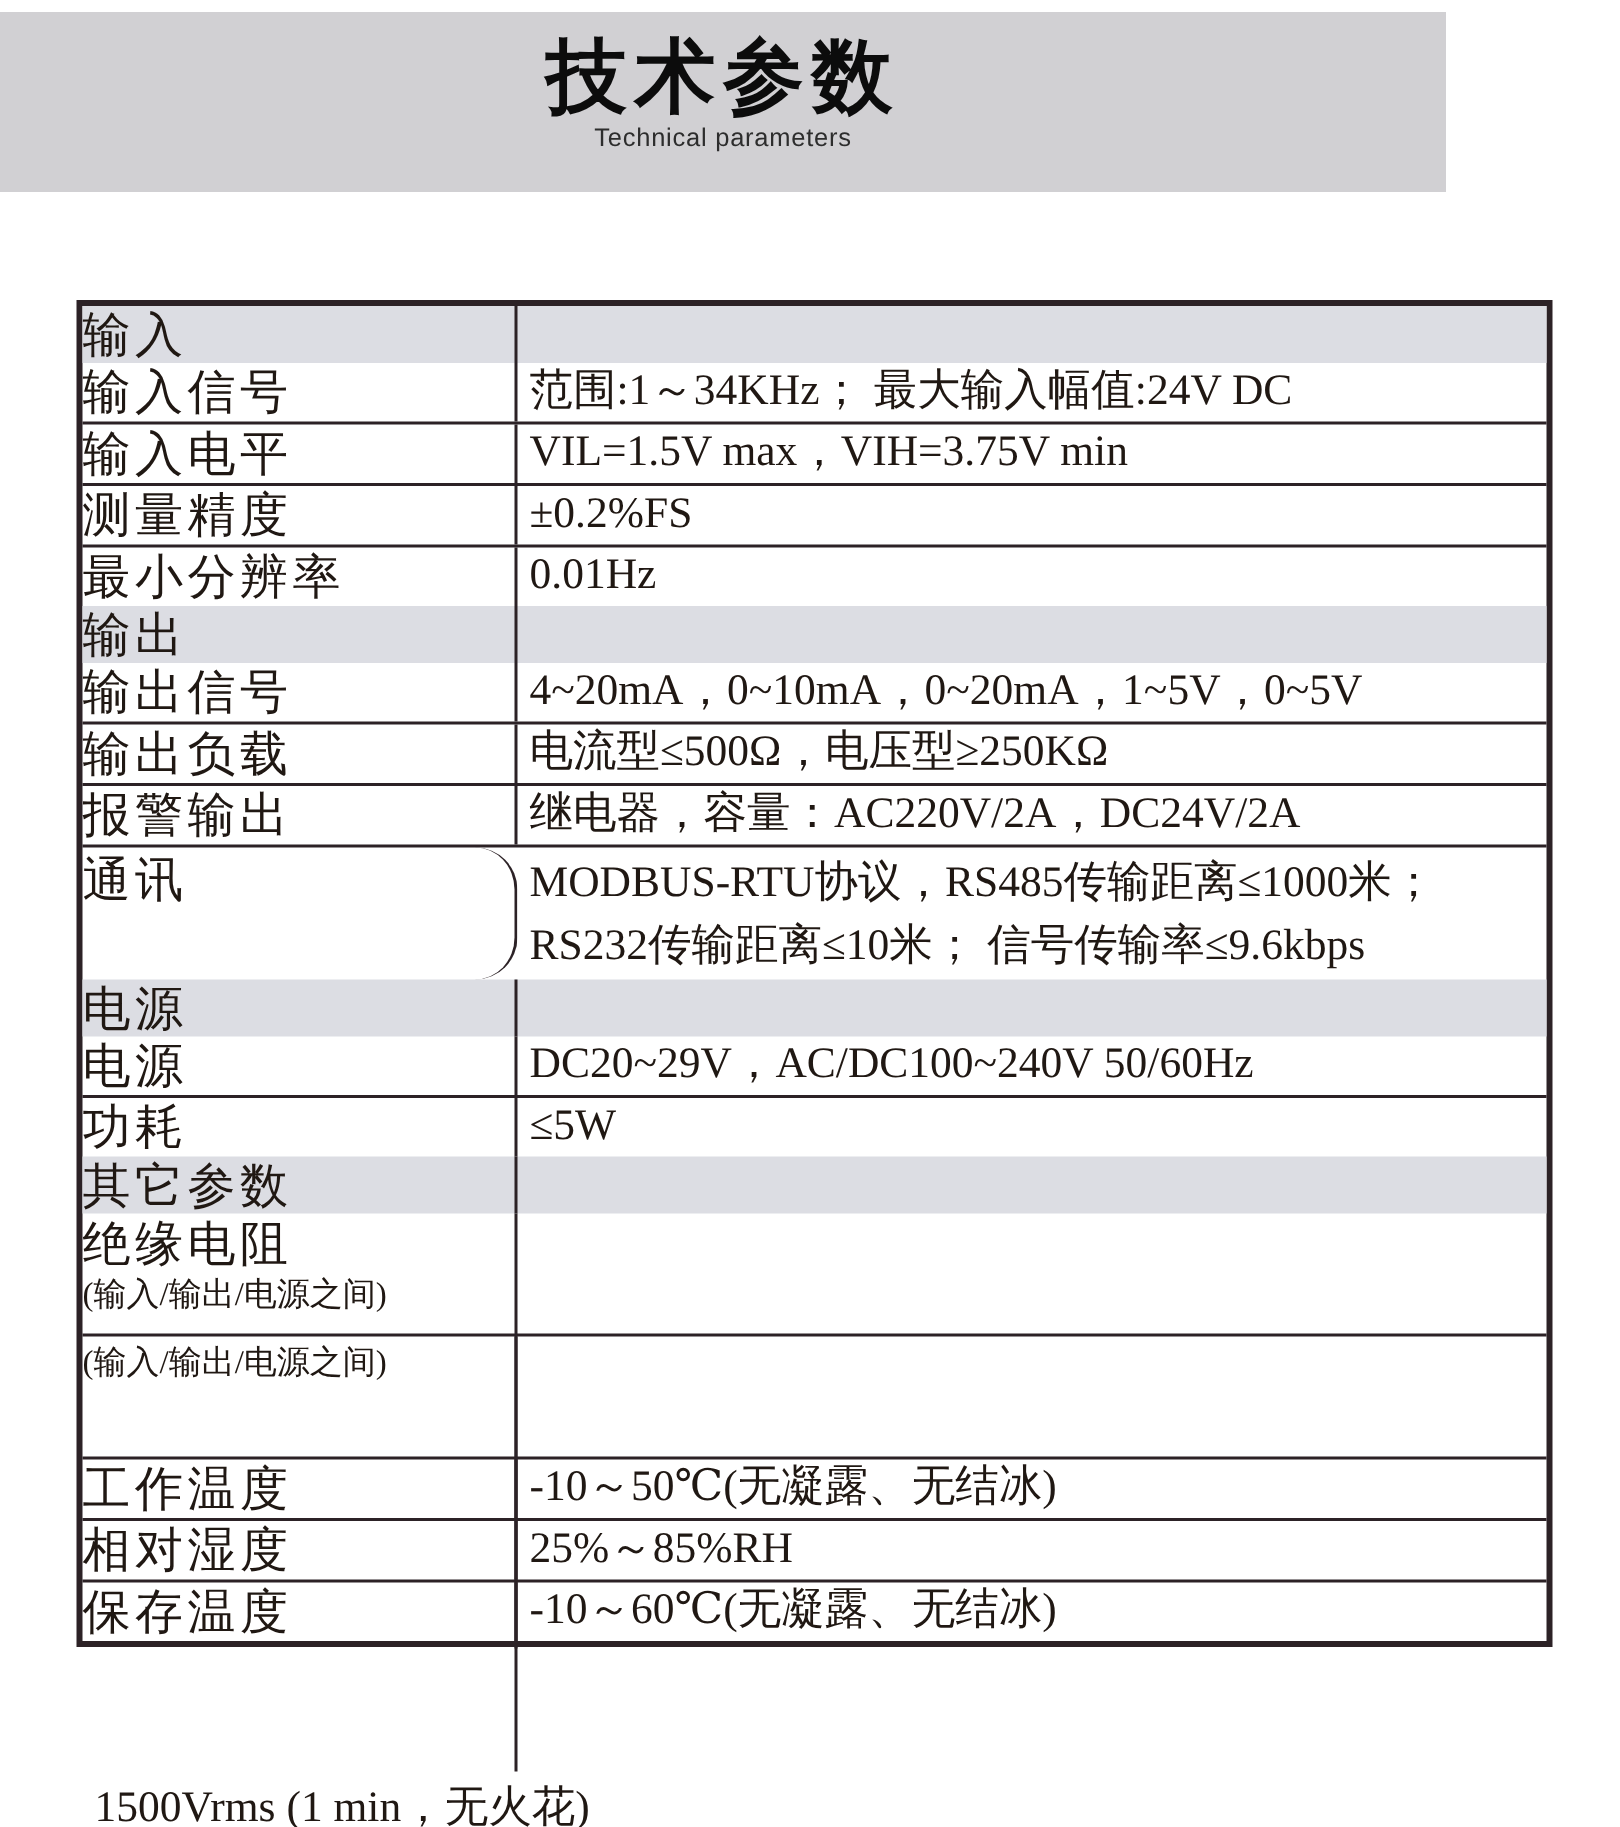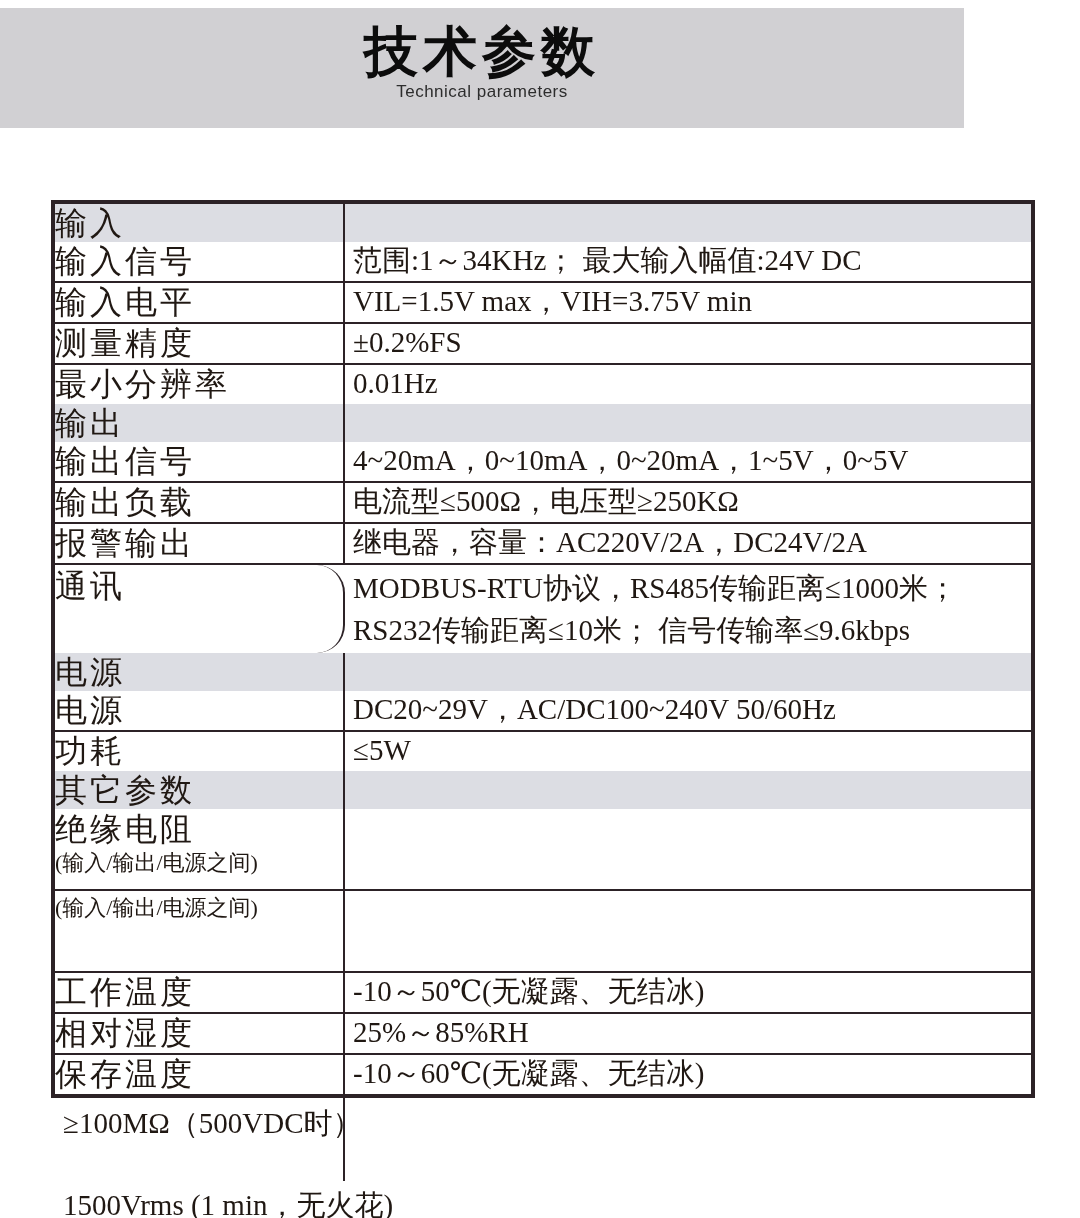--- a/index.html
+++ b/index.html
@@ -169,23 +169,20 @@
       <div class="cell-label">
         <span>其它参数</span>
       </div>
       <div class="cell-value"></div>
     </div>
     <div class="trow r-rowsub">
       <div class="cell-label">
         <span>绝缘电阻</span>
         <span class="sub-note">(输入/输出/电源之间)</span>
       </div>
-      <div class="cell-value">
-        <span>≥100MΩ（500VDC时）</span>
-      </div>
     </div>
     <div class="trow r-rowsub ruled">
       <div class="cell-label">
         <span class="sub-note">(输入/输出/电源之间)</span>
       </div>
       <div class="cell-value">
         <span>1500Vrms (1 min，无火花)</span>
       </div>
     </div>
     <div class="trow r-row ruled">

